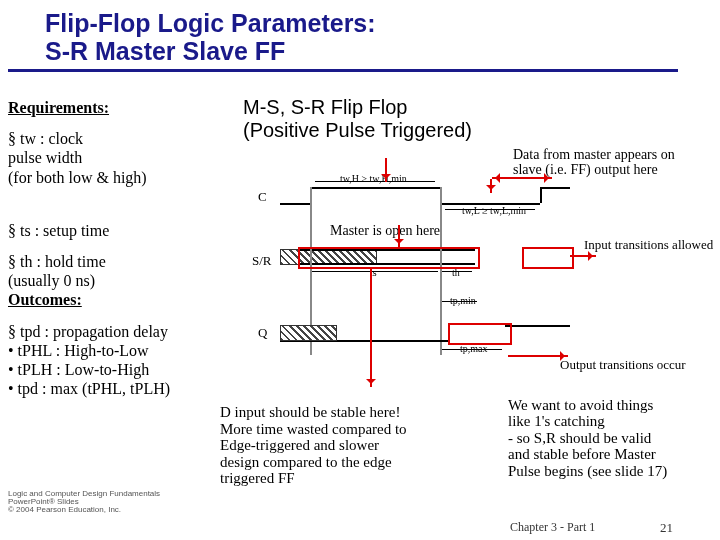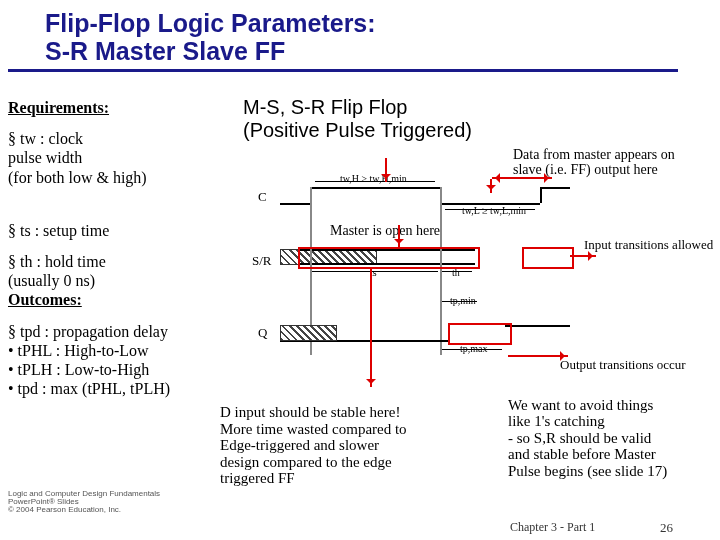--- a/index.html
+++ b/index.html
@@ -294,13 +294,13 @@
   <div class="redarrow" style="left:90px;top:82px;height:120px"></div>
   <div class="redarrow" style="left:118px;top:40px;height:22px"></div>
 </div>
 
 <div class="pearson">
   <span>Logic and Computer Design Fundamentals</span><br>
   <span>PowerPoint® Slides</span><br>
   <span>© 2004 Pearson Education, Inc.</span>
 </div>
 <div class="footer">Chapter 3 - Part 1</div>
-<div class="pagenum">26</div>
+<div class="pagenum">21</div>
 
 </body></html>

